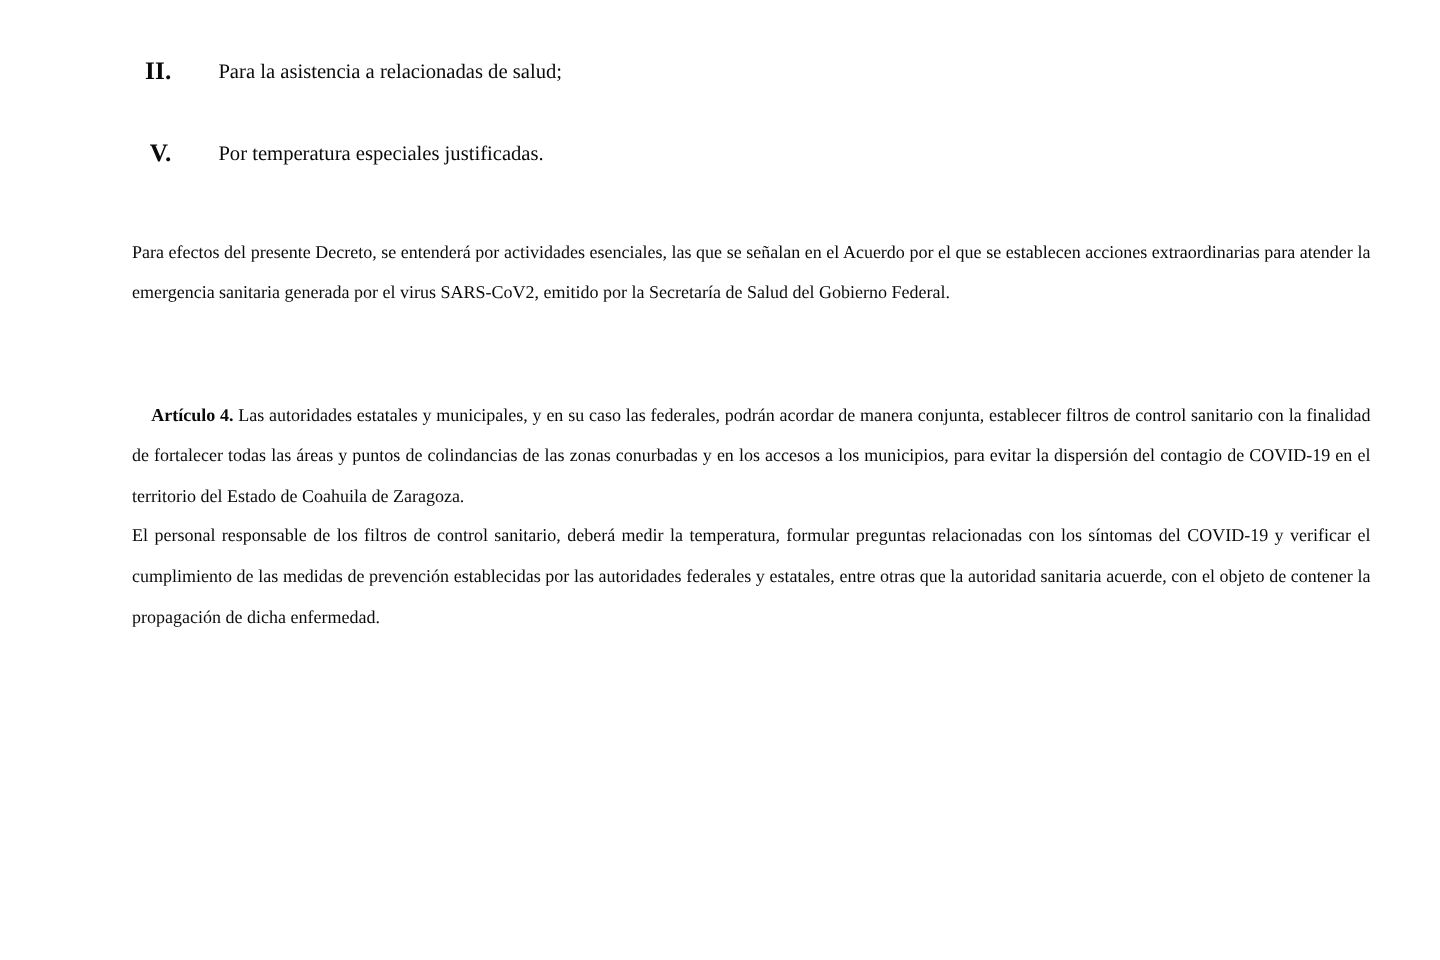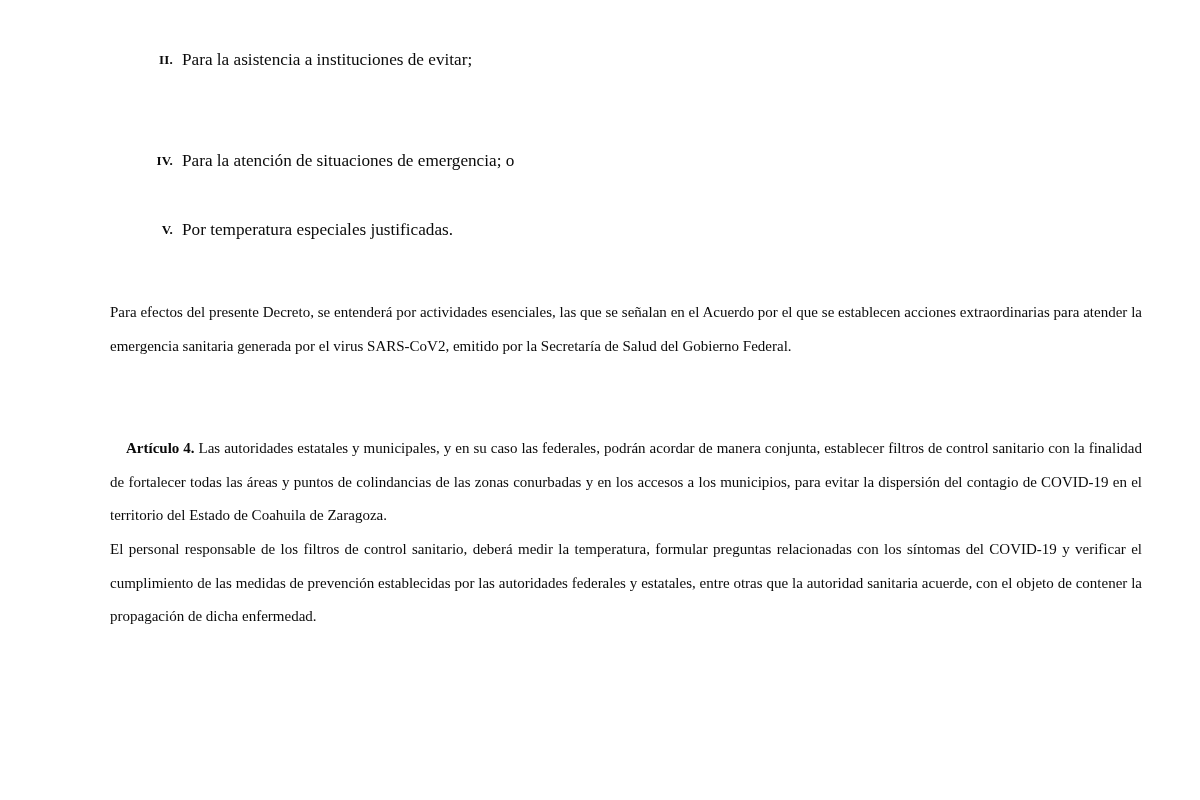--- a/index.html
+++ b/index.html
@@ -47,24 +47,23 @@
     text-align: justify;
     text-justify: inter-word;
   }
   .frac-num {
     position: absolute;
     left: 0;
     top: 0;
     width: 33px;              
     text-align: right;
     font-weight: bold;
-    font-size: 13px;
+    font-size: 21px;
     line-height: 33.5px;
     letter-spacing: 0.2px;
-    margin-left: 30px;
   }
   .frac-text {
     display: block;
   }
 
   
   .item-i {
     margin-top: -26px;
   }
   .item-ii  { margin-top: 35px; }
@@ -101,28 +100,24 @@
 
     <ol class="frac-list">
 
       <li class="frac-item item-i">
         <span class="frac-num">I.</span>
         <span class="frac-text">Para el desempeño de actividades laborales o actividades esenciales;</span>
       </li>
 
       <li class="frac-item item-ii">
         <span class="frac-num">II.</span>
-        <span class="frac-text">Para la asistencia a instituciones de evitar;</span>
+        <span class="frac-text">Para la asistencia a relacionadas de salud;</span>
       </li>
 
 
-      <li class="frac-item item-iv">
-        <span class="frac-num">IV.</span>
-        <span class="frac-text">Para la atención de situaciones de emergencia; o</span>
-      </li>
 
       <li class="frac-item item-v">
         <span class="frac-num">V.</span>
         <span class="frac-text">Por temperatura especiales justificadas.</span>
       </li>
 
     </ol>
 
     <p class="para para-intro">Para efectos del presente Decreto, se entenderá por actividades esenciales, las que se señalan en el Acuerdo por el que se establecen acciones extraordinarias para atender la emergencia sanitaria generada por el virus SARS-CoV2, emitido por la Secretaría de Salud del Gobierno Federal.</p>
 

